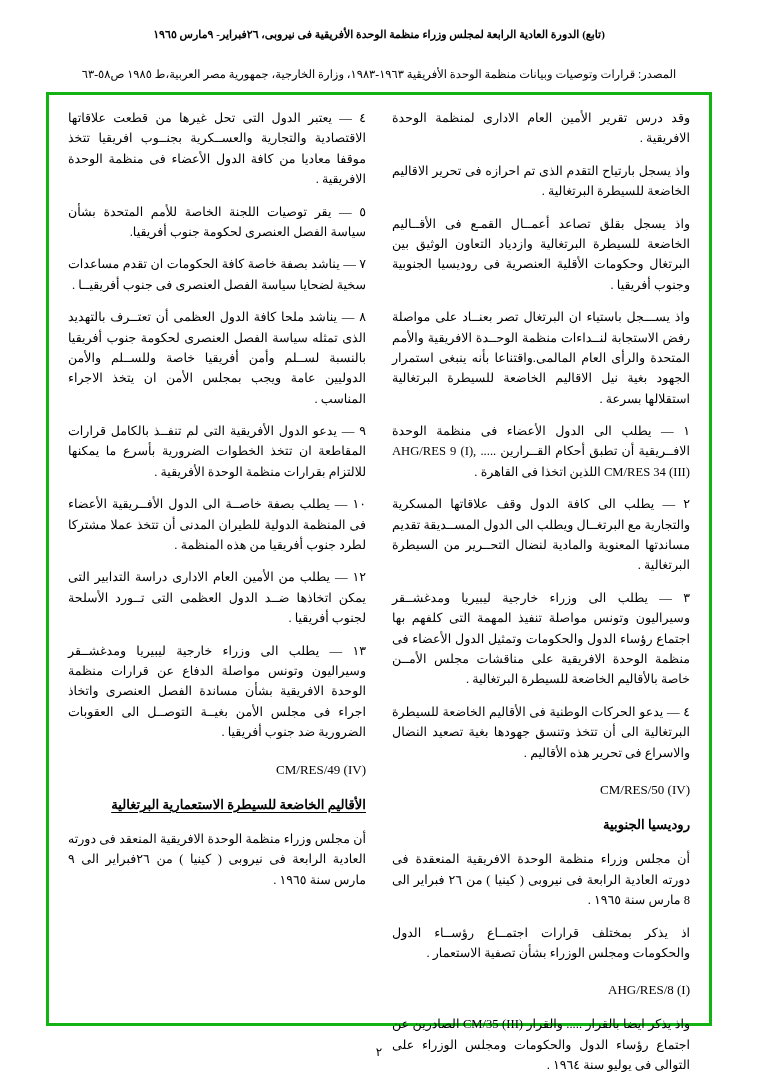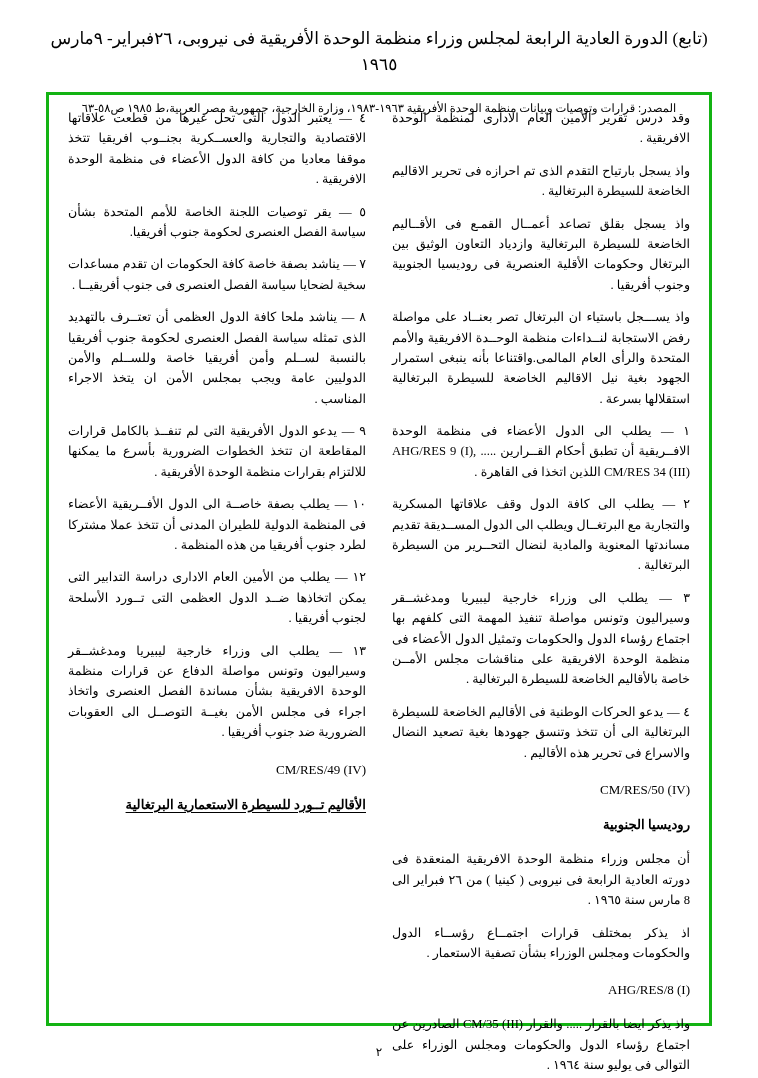--- a/index.html
+++ b/index.html
@@ -20,22 +20,22 @@
     height: 1078px;
     position: relative;
     box-sizing: border-box;
     padding: 0;
   }
   .doc-header {
     padding: 26px 34px 0 34px;
     text-align: center;
   }
   .doc-title {
-    font-size: 17px;
-    font-weight: normal;
+    font-size: 11px;
+    font-weight: bold;
     line-height: 1.5;
     letter-spacing: 0px;
     direction: rtl;
   }
   .doc-source {
     font-size: 11.5px;
     line-height: 1.5;
     margin-top: 23px;
     direction: rtl;
   }
@@ -151,20 +151,21 @@
       <p class="para">٥ — يقر توصيات اللجنة الخاصة للأمم المتحدة بشأن سياسة الفصل العنصرى لحكومة جنوب أفريقيا.</p>
       <p class="para">٧ — يناشد بصفة خاصة كافة الحكومات ان تقدم مساعدات سخية لضحايا سياسة الفصل العنصرى فى جنوب أفريقيــا .</p>
       <p class="para">٨ — يناشد ملحا كافة الدول العظمى أن تعتــرف بالتهديد الذى تمثله سياسة الفصل العنصرى لحكومة جنوب أفريقيا بالنسبة لســلم وأمن أفريقيا خاصة وللســلم والأمن الدوليين عامة ويجب بمجلس الأمن ان يتخذ الاجراء المناسب .</p>
       <p class="para">٩ — يدعو الدول الأفريقية التى لم تنفــذ بالكامل قرارات المقاطعة ان تتخذ الخطوات الضرورية بأسرع ما يمكنها للالتزام بقرارات منظمة الوحدة الأفريقية .</p>
       <p class="para">١٠ — يطلب بصفة خاصــة الى الدول الأفــريقية الأعضاء فى المنظمة الدولية للطيران المدنى أن تتخذ عملا مشتركا لطرد جنوب أفريقيا من هذه المنظمة .</p>
       <p class="para">١٢ — يطلب من الأمين العام الادارى دراسة التدابير التى يمكن اتخاذها ضــد الدول العظمى التى تــورد الأسلحة لجنوب أفريقيا .</p>
       <p class="para">١٣ — يطلب الى وزراء خارجية ليبيريا ومدغشــقر وسيراليون وتونس مواصلة الدفاع عن قرارات منظمة الوحدة الافريقية بشأن مساندة الفصل العنصرى واتخاذ اجراء فى مجلس الأمن بغيــة التوصــل الى العقوبات الضرورية ضد جنوب أفريقيا .</p>
 
       <div class="res-id">CM/RES/49  (IV)</div>
 
-      <div class="section-head under left-al">الأقاليم تــورد للسيطرة الاستعمارية البرتغالية</div>
+      <div class="section-head under left-al">الأقاليم الخاضعة للسيطرة الاستعمارية البرتغالية</div>
 
+      <p class="para">أن مجلس وزراء منظمة الوحدة الافريقية المنعقد فى دورته العادية الرابعة فى نيروبى ( كينيا ) من ٢٦فبراير الى ٩ مارس سنة ١٩٦٥ .</p>
     </div>
 
   </div>
 
   <div class="page-number">٢</div>
 </div>
 
 </body></html>

